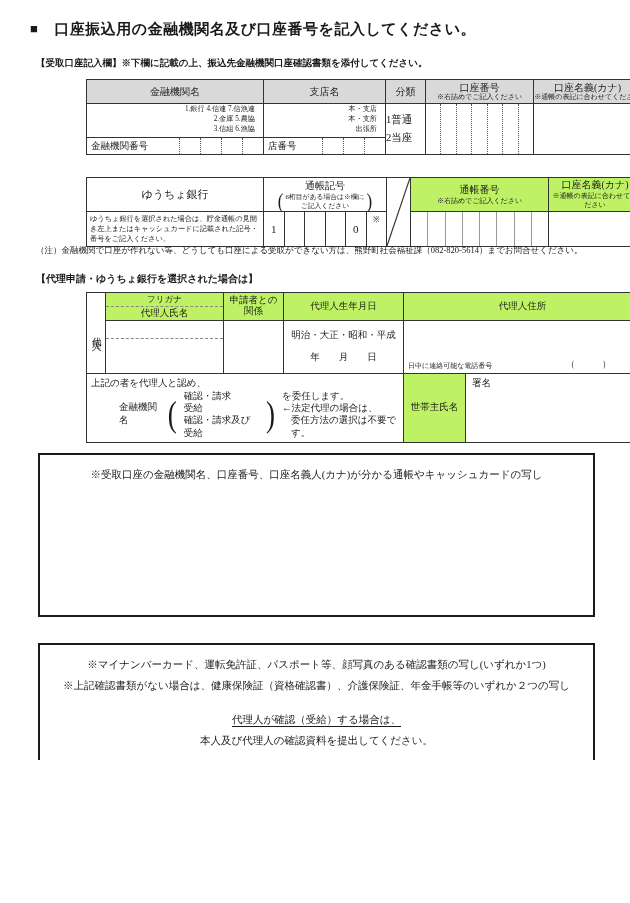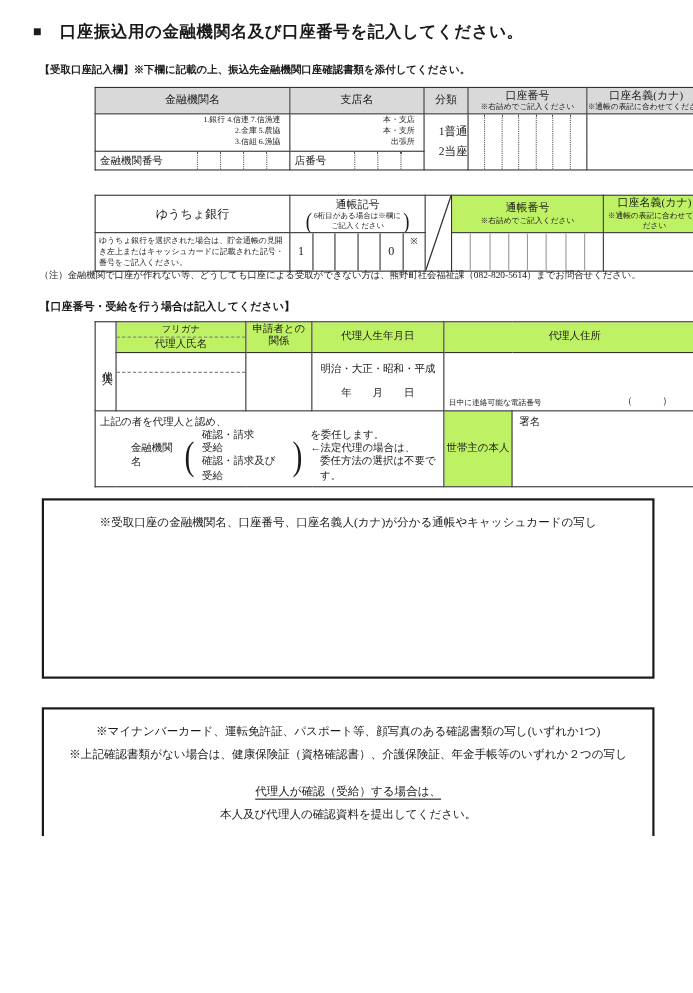--- a/index.html
+++ b/index.html
@@ -16,21 +16,21 @@
   
   table{border-collapse:collapse;table-layout:fixed;position:absolute;left:38px;margin-left:48px;}
   td{border:1px solid #333;padding:0;vertical-align:middle;overflow:hidden;}
   .gray{background:#bef264;}
   .note7{font-size:7px;letter-spacing:0;}
 
   
   #t1{top:79px;width:555px;}
   #t1 .hdr td{height:23px;text-align:center;font-size:10px;background:#d9d9d9;line-height:1.15;}
   #t1 .opt-cell{height:31px;text-align:right;font-size:7.2px;line-height:1.38;padding:1px 8px 1px 0;vertical-align:top;}
-  .cat-cell{text-align:right;font-size:10.5px;}
+  .cat-cell{text-align:left;font-size:10.5px;}
   .cat-cell div{margin:4px 0;}
   .digit-box{height:100%;display:flex;align-items:stretch;}
   .digit-box .dc{flex:1;border-left:1px dotted #555;}
   .digit-box .dc:first-child{border-left:none;}
   .code-row{height:16px;}
   .code-flex{display:flex;height:100%;align-items:stretch;}
   .code-flex .lbl{flex:1;font-size:9.5px;display:flex;align-items:center;padding-left:4px;white-space:nowrap;}
   .code-flex .dc{width:20px;border-left:1px dotted #555;}
 
   
@@ -241,21 +241,21 @@
               <div class="nc"></div>
         </div>
       </td>
       <td></td>
     </tr>
   </tbody>
     </table>
 
   <div id="note-line">（注）金融機関で口座が作れない等、どうしても口座による受取ができない方は、熊野町社会福祉課（082-820-5614）までお問合せください。</div>
 
-  <div class="sec-heading" id="h-proxy">【口座番号・受給を行う場合は記入してください】</div>
+  <div class="sec-heading" id="h-proxy">【代理申請・ゆうちょ銀行を選択された場合は】</div>
 
   <table id="t3">
     <colgroup>
         <col style="width:19px">
         <col style="width:118px">
         <col style="width:60px">
         <col style="width:120px">
         <col style="width:62px">
         <col style="width:176px">
       </colgroup>
@@ -301,21 +301,21 @@
             <div>確認・請求及び受給</div>
           </span>
           <span class="bp2">)</span>
           <span class="ap-right">
             <div>を委任します。</div>
             <div>←法定代理の場合は、</div>
             <div class="ind">委任方法の選択は不要です。</div>
           </span>
         </div>
       </td>
-      <td class="gray head-name">世帯主の本人</td>
+      <td class="gray head-name">世帯主氏名</td>
       <td class="sign-cell"><span>署名</span></td>
     </tr>
   </tbody>
     </table>
 
   <div class="bigbox" id="box1">
     <div class="box-line">※受取口座の金融機関名、口座番号、口座名義人(カナ)が分かる通帳やキャッシュカードの写し</div>
   </div>
 
   <div class="bigbox" id="box2">

